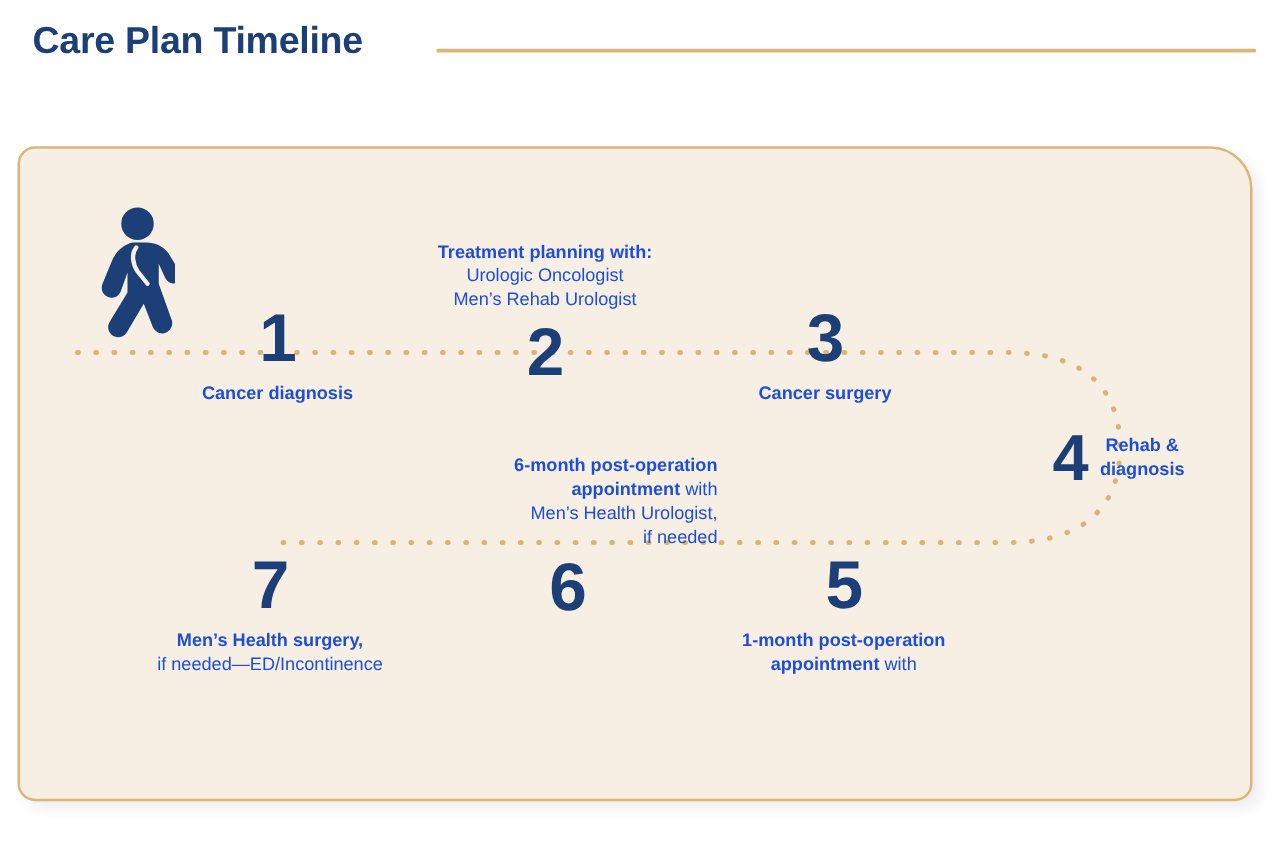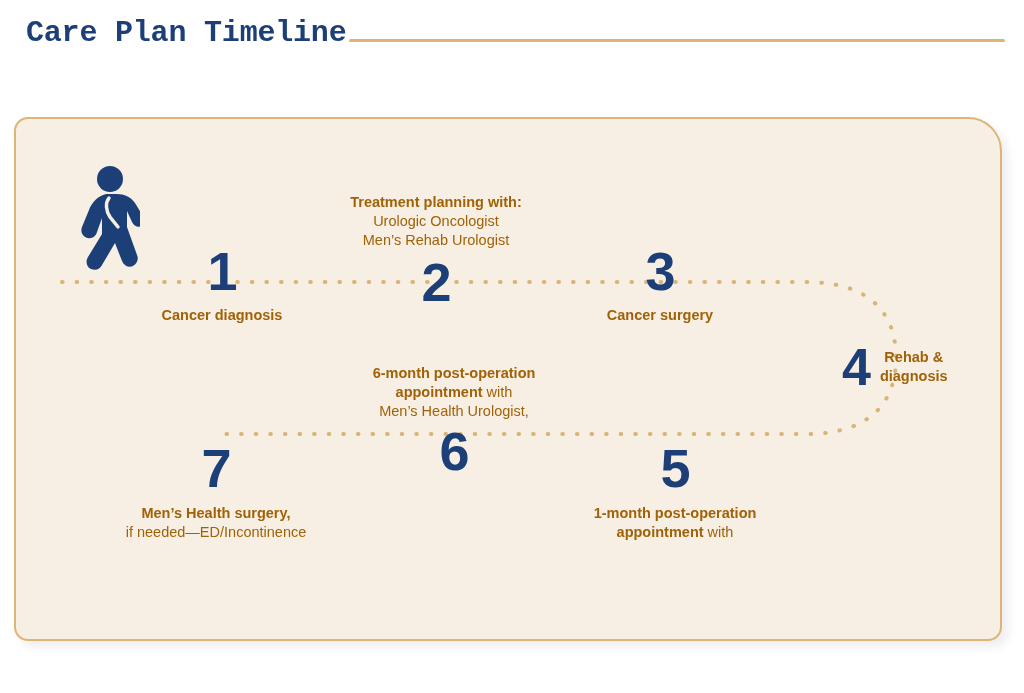--- a/index.html
+++ b/index.html
@@ -15,21 +15,20 @@
     overflow: hidden;
   }
 
   
   #header {
     position: absolute;
     left: 0;
     top: 0;
     width: 985px;
     height: 92px;
-    font-family: Liberation Mono, monospace;
   }
   #page-title {
     position: absolute;
     left: 26px;
     top: 16px;
     font-size: 30px;
     font-weight: bold;
     color: #1d3f77;
     letter-spacing: -0.2px;
     white-space: nowrap;
@@ -90,21 +89,21 @@
   }
   .step-num {
     color: #1d3f77;
     font-weight: bold;
     font-size: 54px;
     line-height: 54px;
     text-align: center;
     letter-spacing: -1px;
   }
   .step-text {
-    color: #a16207;
+    color: #1d4ed8;
     font-size: 14.5px;
     line-height: 19px;
     text-align: center;
     white-space: nowrap;
   }
   .step-text .b {
     font-weight: bold;
   }
 
   
@@ -122,21 +121,21 @@
     left: 826px; top: 222px; width: 160px;
     display: flex; align-items: center; gap: 10px;
   }
   #step-4 .step-num { font-size: 52px; line-height: 52px; }
   #step-4 .step-text { text-align: center; }
 
   #step-5 { left: 524px; top: 322px; width: 270px; }
   #step-5 .step-num { margin-bottom: 9px; }
 
   #step-6 { left: 318px; top: 245px; width: 240px; }
-  #step-6 .step-text { margin-bottom: 3px; }
+  #step-6 .step-text { margin-bottom: 3px; text-align: right; }
 
   #step-7 { left: 64px; top: 322px; width: 272px; }
   #step-7 .step-num { margin-bottom: 9px; }
 </style>
 </head>
 <body>
 
 <div id="header">
   <div id="page-title">Care Plan Timeline</div>
   <div id="title-rule"></div>
@@ -218,20 +217,21 @@
       <div><span class="b">1-month post-operation</span></div>
       <div><span class="b">appointment</span><span> with</span></div>
     </div>
   </div>
 
   <div class="step" id="step-6">
     <div class="step-text">
       <div><span class="b">6-month post-operation</span></div>
       <div><span class="b">appointment</span><span> with</span></div>
       <div>Men’s Health Urologist,</div>
+      <div>if needed</div>
     </div>
     <div class="step-num">6</div>
   </div>
 
   <div class="step" id="step-7">
     <div class="step-num">7</div>
     <div class="step-text">
       <div><span class="b">Men’s Health surgery,</span></div>
       <div>if needed—ED/Incontinence</div>
     </div>

